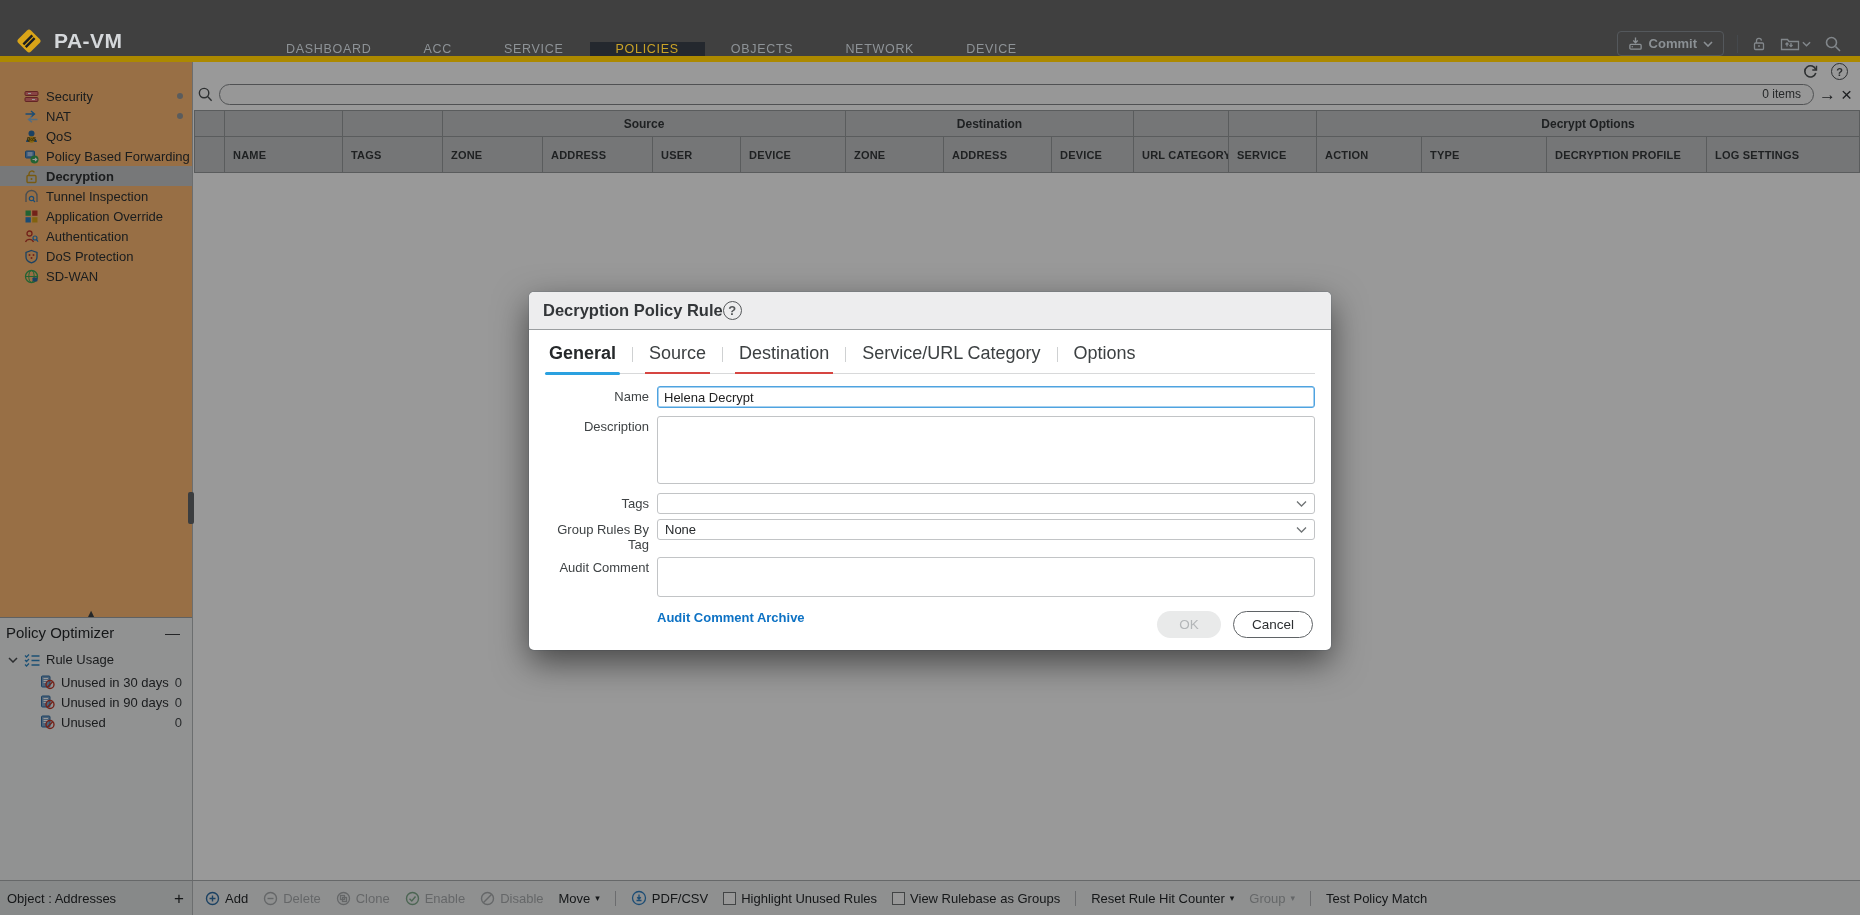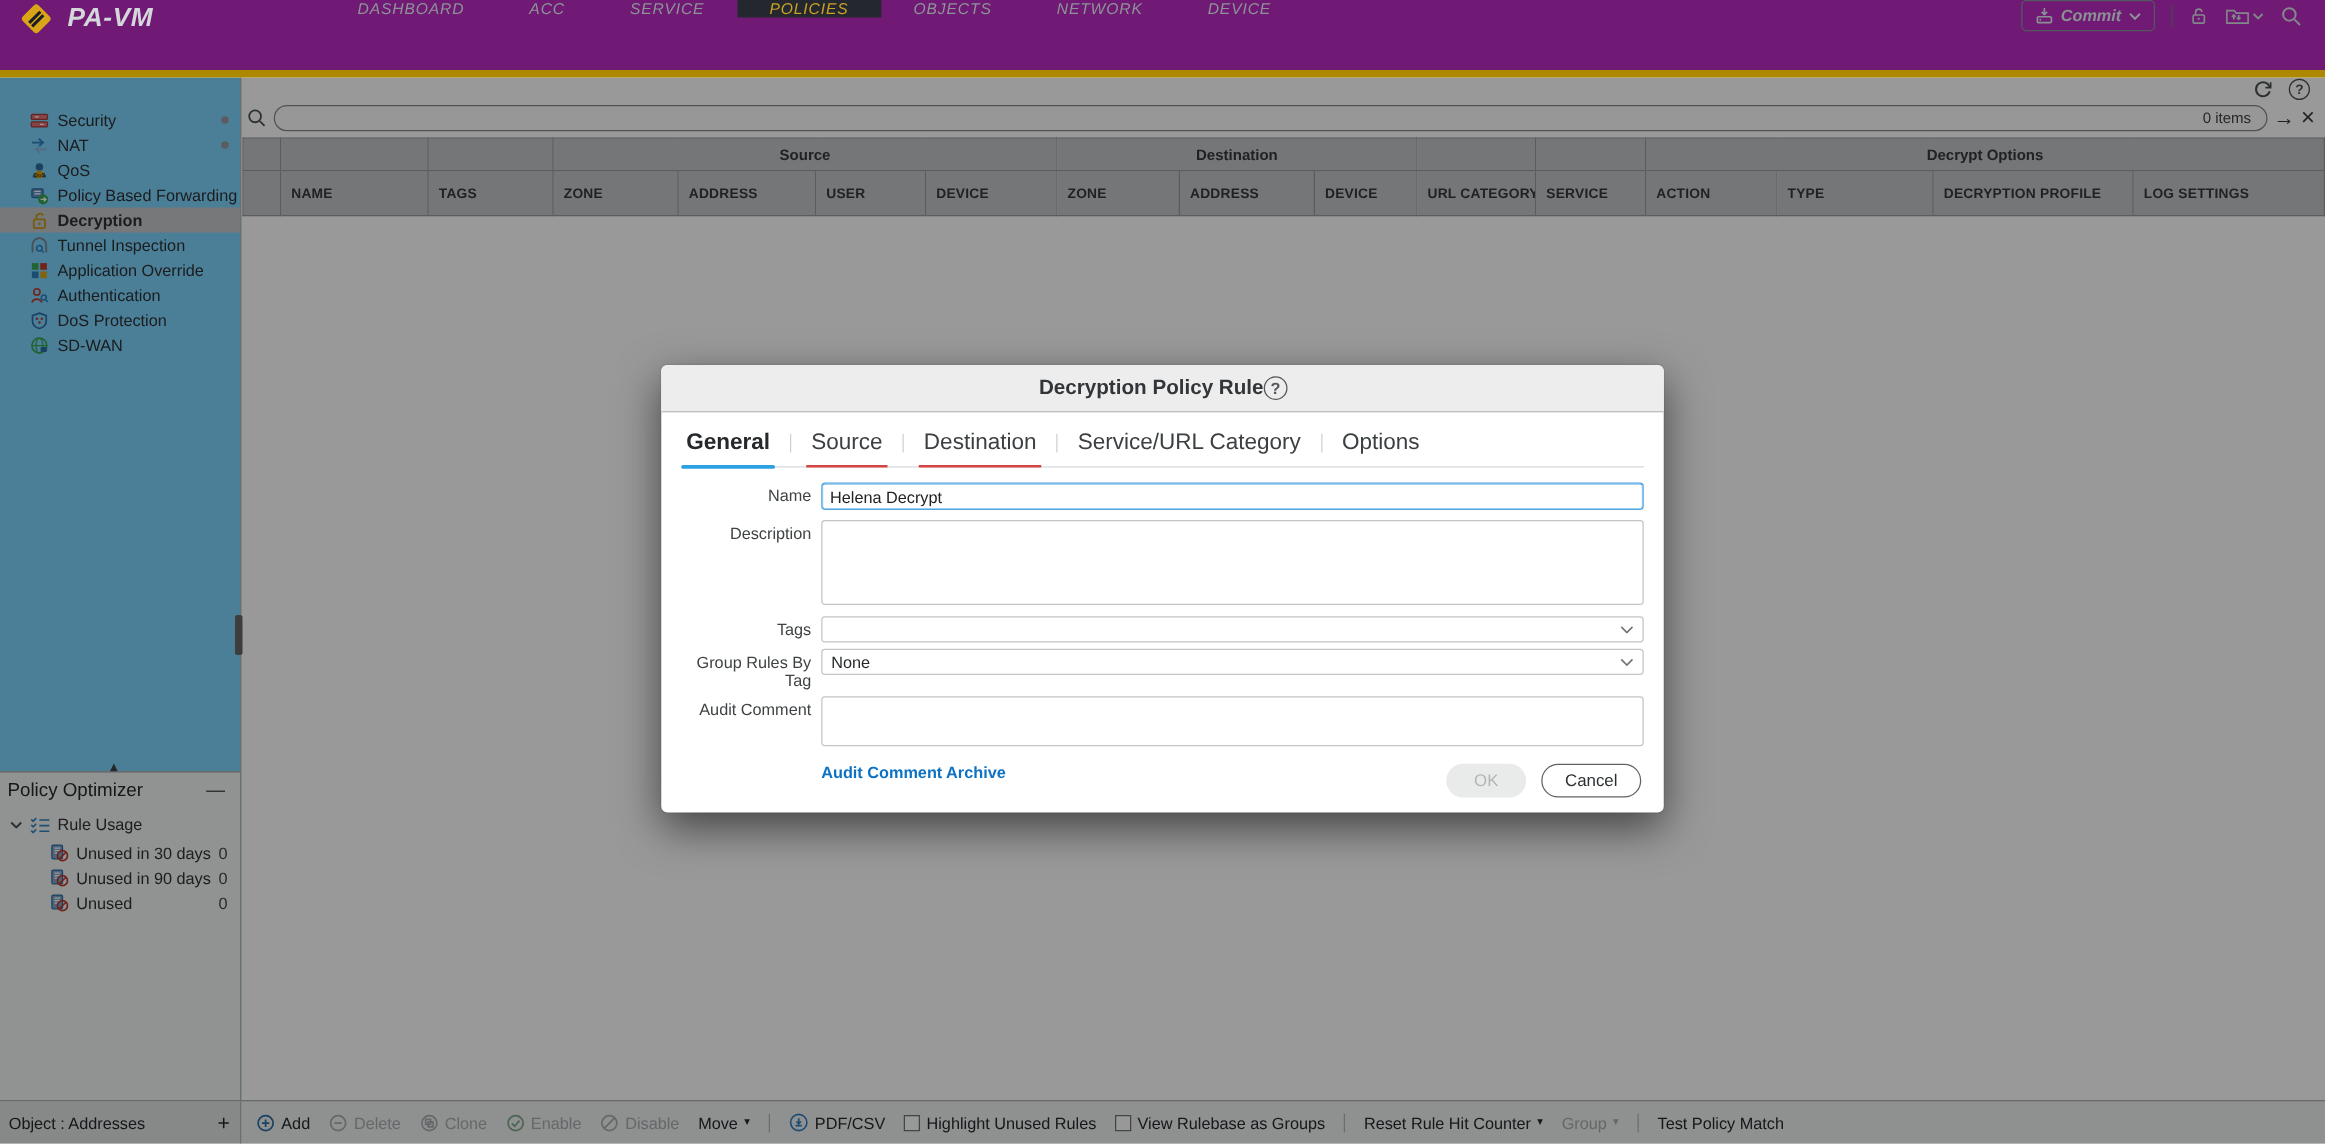--- a/index.html
+++ b/index.html
@@ -6,38 +6,38 @@
   html,body { margin:0; padding:0; }
   body {
     width:1860px; height:915px; position:relative; overflow:hidden;
     background:#ffffff;
     font-family:"Liberation Sans","DejaVu Sans",sans-serif;
     -webkit-font-smoothing:antialiased;
   }
   svg { display:block; }
 
   
-  .topnav{position:absolute;top:0;left:0;right:0;height:56px;background:#701a75;display:flex;align-items:flex-start;z-index:60;font-style:italic;}
+  .topnav{position:absolute;top:0;left:0;right:0;height:56px;background:#404040;display:flex;align-items:flex-end;z-index:60;}
   .brand{display:flex;align-items:center;gap:10px;padding-left:14px;width:200px;}
   .brand-name{color:#d5d8db;font-size:21px;font-weight:bold;letter-spacing:.5px;}
   .nav-items{display:flex;align-items:stretch;margin-left:60px;}
   .nav-item{display:flex;align-items:center;padding:0 26px;color:#8e9397;font-size:12.5px;letter-spacing:.7px;cursor:default;}
   .nav-item.active{background:#24282e;color:#c9a227;}
   .nav-right{margin-left:auto;display:flex;align-items:center;gap:13px;padding-right:18px;color:#82878b;}
   .commit-btn{display:flex;align-items:center;gap:6px;border:1px solid #54585c;border-radius:4px;padding:4px 10px;font-size:13px;font-weight:bold;color:#8b9094;}
   .nav-sep{width:1px;height:18px;background:#45494d;}
 
   
   .accentbar{position:absolute;top:56px;left:0;right:0;height:6px;background:#ac8900;z-index:60;}
 
   
   .overlay{position:absolute;top:62px;left:0;right:0;bottom:0;background:rgba(0,0,0,.40);z-index:50;}
 
   
-  .sidebar{position:absolute;top:62px;left:0;width:193px;bottom:25px;background:#7dd3fc;border-right:1px solid #b4b7b9;}
+  .sidebar{position:absolute;top:62px;left:0;width:193px;bottom:25px;background:#fdba74;border-right:1px solid #b4b7b9;}
   .side-list{padding-top:24px;}
   .side-item{display:flex;align-items:center;gap:7px;height:20px;padding-left:24px;font-size:13px;color:#2e3133;position:relative;white-space:nowrap;}
   .side-item.selected{background:#c7c8ca;font-weight:bold;}
   .side-item .dot{position:absolute;right:9px;top:7px;width:6px;height:6px;border-radius:50%;background:#97999b;}
   .v-handle{position:absolute;left:188px;top:492px;width:6px;height:32px;background:#63666a;border-radius:2px;z-index:40;}
 
   
   .po-panel{position:absolute;left:0;right:0;bottom:0;height:273px;border-top:1px solid #9fa2a4;background:#f2f3f4;}
   .po-arrow{position:absolute;top:-9px;left:88px;font-size:8px;color:#3f4244;font-family:"DejaVu Sans",sans-serif;}
   .po-header{display:flex;justify-content:space-between;align-items:center;padding:6px 12px 8px 6px;font-size:15px;color:#26292b;}
@@ -68,21 +68,21 @@
   .f-btn{display:flex;align-items:center;gap:5px;cursor:default;}
   .f-btn.disabled{color:#a9acae;}
   .f-sep{width:1px;height:15px;background:#b2b5b7;}
   .f-check{display:flex;align-items:center;gap:5px;}
   .checkbox{width:13px;height:13px;border:1px solid #6f7274;background:#fdfdfd;display:inline-block;}
   .caret{font-size:9px;color:inherit;font-family:"DejaVu Sans",sans-serif;}
 
   
   .modal{position:absolute;left:529px;top:292px;width:802px;height:358px;background:#fff;z-index:100;border-radius:5px;
          box-shadow:0 12px 34px rgba(0,0,0,.55), 0 0 0 1px #8d9093;display:flex;flex-direction:column;}
-  .modal-header{height:38px;background:#ededee;border-bottom:1px solid #9b9ea0;border-radius:5px 5px 0 0;display:flex;align-items:center;justify-content:center;padding:0 13px 0 14px;flex:none;}
+  .modal-header{height:38px;background:#ededee;border-bottom:1px solid #9b9ea0;border-radius:5px 5px 0 0;display:flex;align-items:center;justify-content:flex-start;padding:0 13px 0 14px;flex:none;}
   .modal-title{font-size:16.5px;font-weight:bold;color:#333639;}
   .modal-help{width:19px;height:19px;border:1.5px solid #55585a;border-radius:50%;color:#55585a;font-size:13px;font-weight:bold;display:flex;align-items:center;justify-content:center;}
   .modal-body{flex:1;position:relative;padding:0 16px;}
   .tabs{display:flex;align-items:flex-end;margin-top:13px;border-bottom:1px solid #d8d9da;padding-left:2px;}
   .tab{font-size:18px;color:#3c4042;padding:0 2px 9px 2px;position:relative;cursor:default;}
   .tab.active{font-weight:bold;color:#26292b;}
   .tab.active::after{content:"";position:absolute;left:-2px;right:-2px;bottom:-2px;height:3px;background:#2aa1e0;border-radius:2px;}
   .tab.error::after{content:"";position:absolute;left:-2px;right:-2px;bottom:-1px;height:2px;background:#d64541;}
   .tab-sep{width:1px;height:15px;background:#cfd1d2;margin:0 14px;align-self:center;transform:translateY(-4px);}
   .frow{display:flex;margin-top:12px;}

